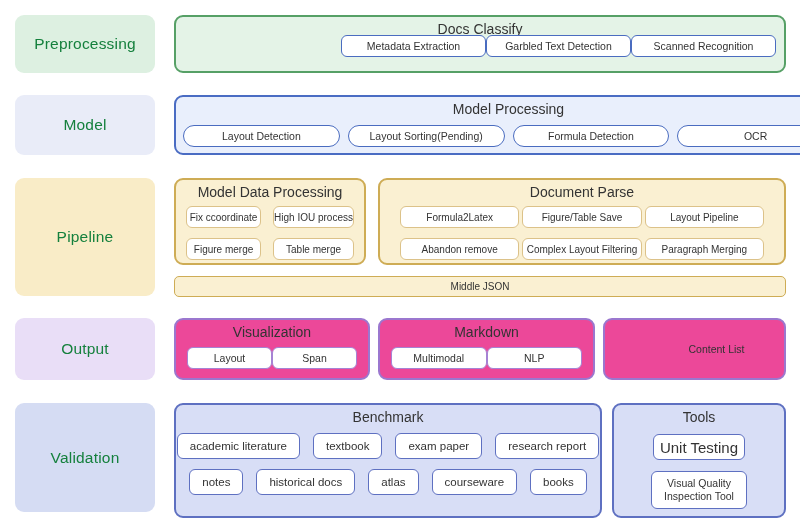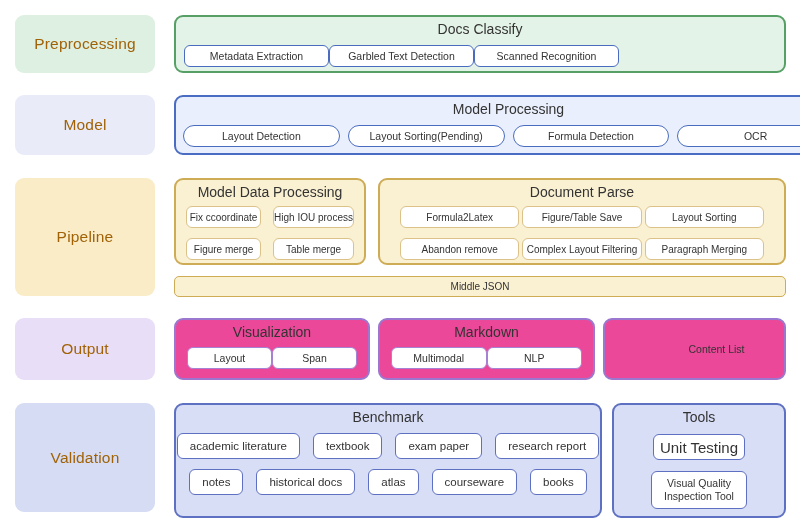--- a/index.html
+++ b/index.html
@@ -4,21 +4,21 @@
 <style>
   html,body{margin:0;padding:0;background:#ffffff;}
   .canvas{
     position:relative;width:800px;height:532px;background:#ffffff;
     font-family:"Liberation Sans", sans-serif;color:#333;overflow:hidden;
   }
   
   .rlabel{
     position:absolute;left:15px;width:140px;border-radius:9px;
     display:flex;align-items:center;justify-content:center;
-    font-size:15.5px;color:#a16207;letter-spacing:.2px;
+    font-size:15.5px;color:#15803d;letter-spacing:.2px;
   }
   .lab-green{background:#ddf0e1;}
   .lab-blue{background:#e9ecf8;}
   .lab-yellow{background:#f9ecc7;}
   .lab-purple{background:#e9def7;}
   .lab-indigo{background:#d5dcf3;}
   
   .group{
     position:absolute;border-radius:9px;box-sizing:border-box;border:2px solid;
     display:flex;flex-direction:column;
@@ -33,21 +33,21 @@
   .node{
     background:#ffffff;border:1.5px solid #4a6cc0;border-radius:6px;
     display:flex;align-items:center;justify-content:center;text-align:center;
     font-size:10.5px;color:#333;height:22px;box-sizing:border-box;white-space:nowrap;
   }
   .node-gold{border-color:#dcc289;}
   .node-purple{border-color:#a583d4;}
   .node-indigo{border-color:#5e70c1;}
   .btnrow{display:flex;align-items:center;}
   
-  .r1row{margin-top:10px;justify-content:flex-start;padding:0 8px;}
+  .r1row{justify-content:flex-end;padding:0 8px;}
   .w145{width:145px;}
   
   .r2row{margin-top:10px;gap:8px;padding:0 7px;}
   .r2row .node{flex:1;border-radius:11px;}
   
   .grid2{display:grid;grid-template-columns:1fr 1fr;gap:10px 12px;padding:8px 10px 0 10px;}
   .grid3{display:grid;grid-template-columns:1fr 1fr 1fr;gap:10px 3px;padding:8px 20px 0 20px;}
   .grid2 .node,.grid3 .node{height:22px;font-size:10px;}
   
   .jsonbar{
@@ -102,21 +102,21 @@
       <div class="node node-gold">High IOU process</div>
       <div class="node node-gold">Figure merge</div>
       <div class="node node-gold">Table merge</div>
     </div>
   </div>
   <div class="group grp-yellow" style="left:378px;top:178px;width:408px;height:87px;">
     <div class="gtitle">Document Parse</div>
     <div class="grid3">
       <div class="node node-gold">Formula2Latex</div>
       <div class="node node-gold">Figure/Table Save</div>
-      <div class="node node-gold">Layout Sorting</div>
+      <div class="node node-gold">Layout Pipeline</div>
       <div class="node node-gold">Abandon remove</div>
       <div class="node node-gold">Complex Layout Filtering</div>
       <div class="node node-gold">Paragraph Merging</div>
     </div>
   </div>
   <div class="jsonbar">Middle JSON</div>
 
   <div class="rlabel lab-purple" style="top:318px;height:62px;">Output</div>
   <div class="group grp-purple" style="left:174px;top:318px;width:196px;height:62px;">
     <div class="gtitle">Visualization</div>

